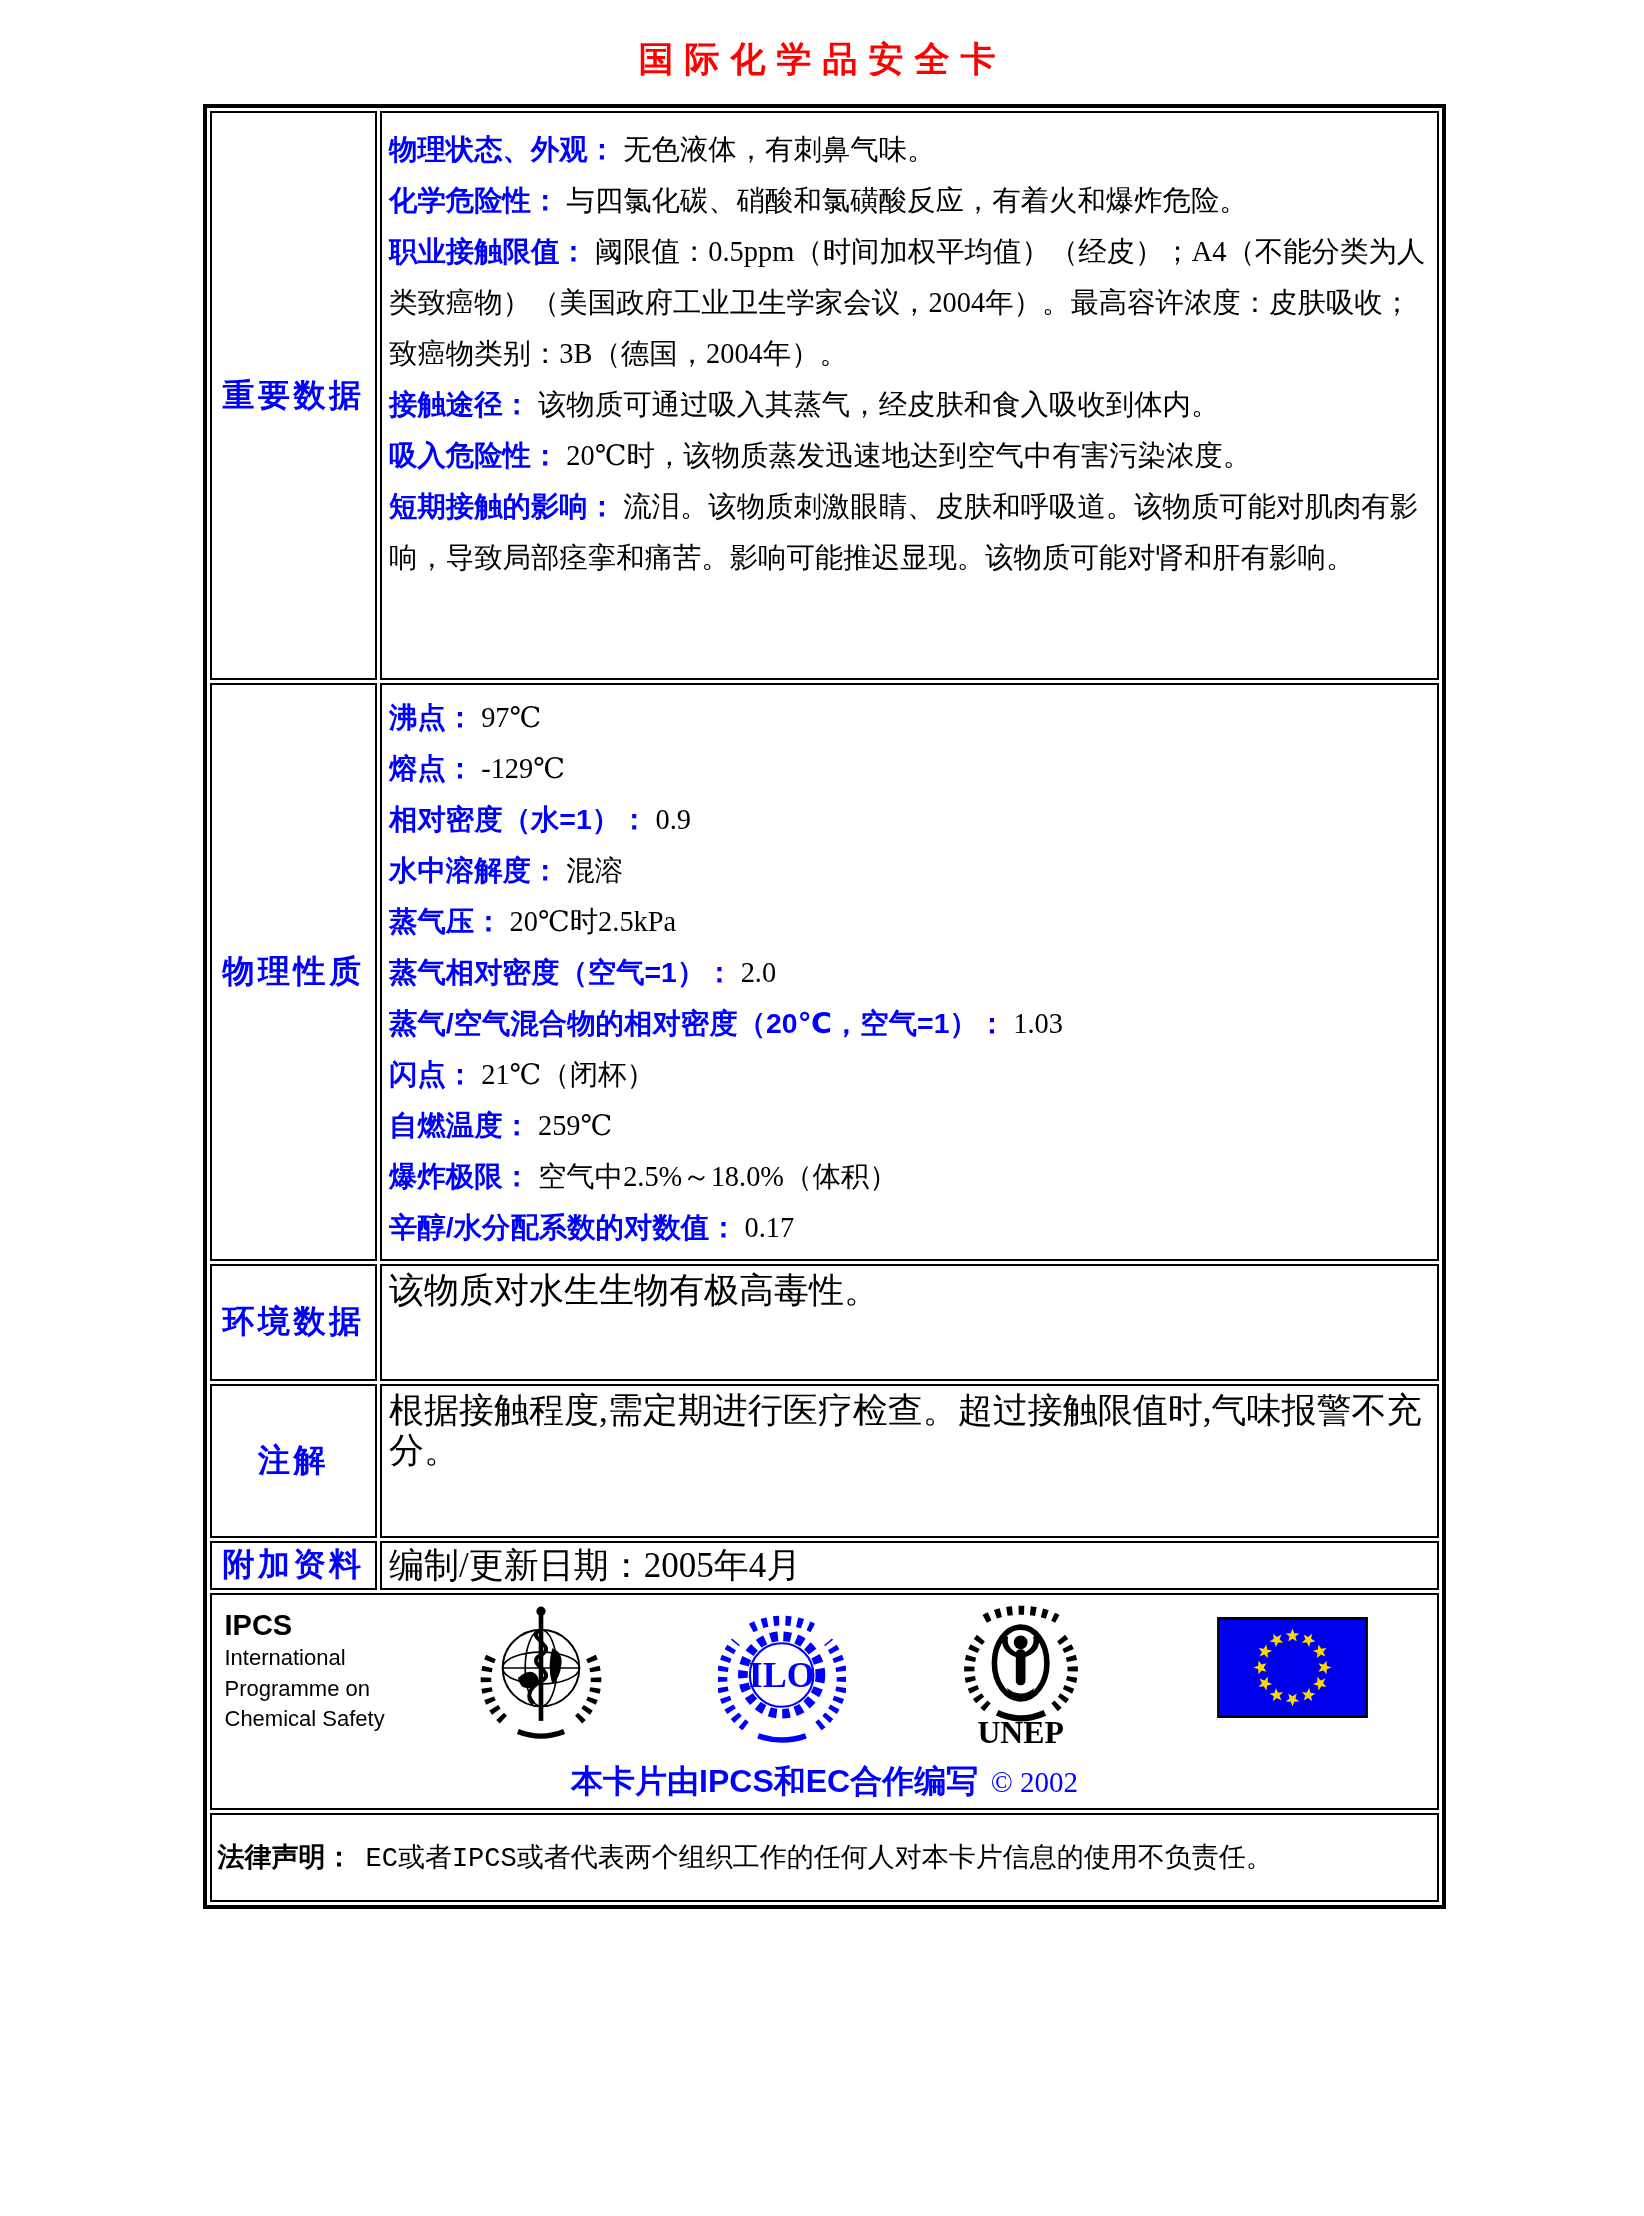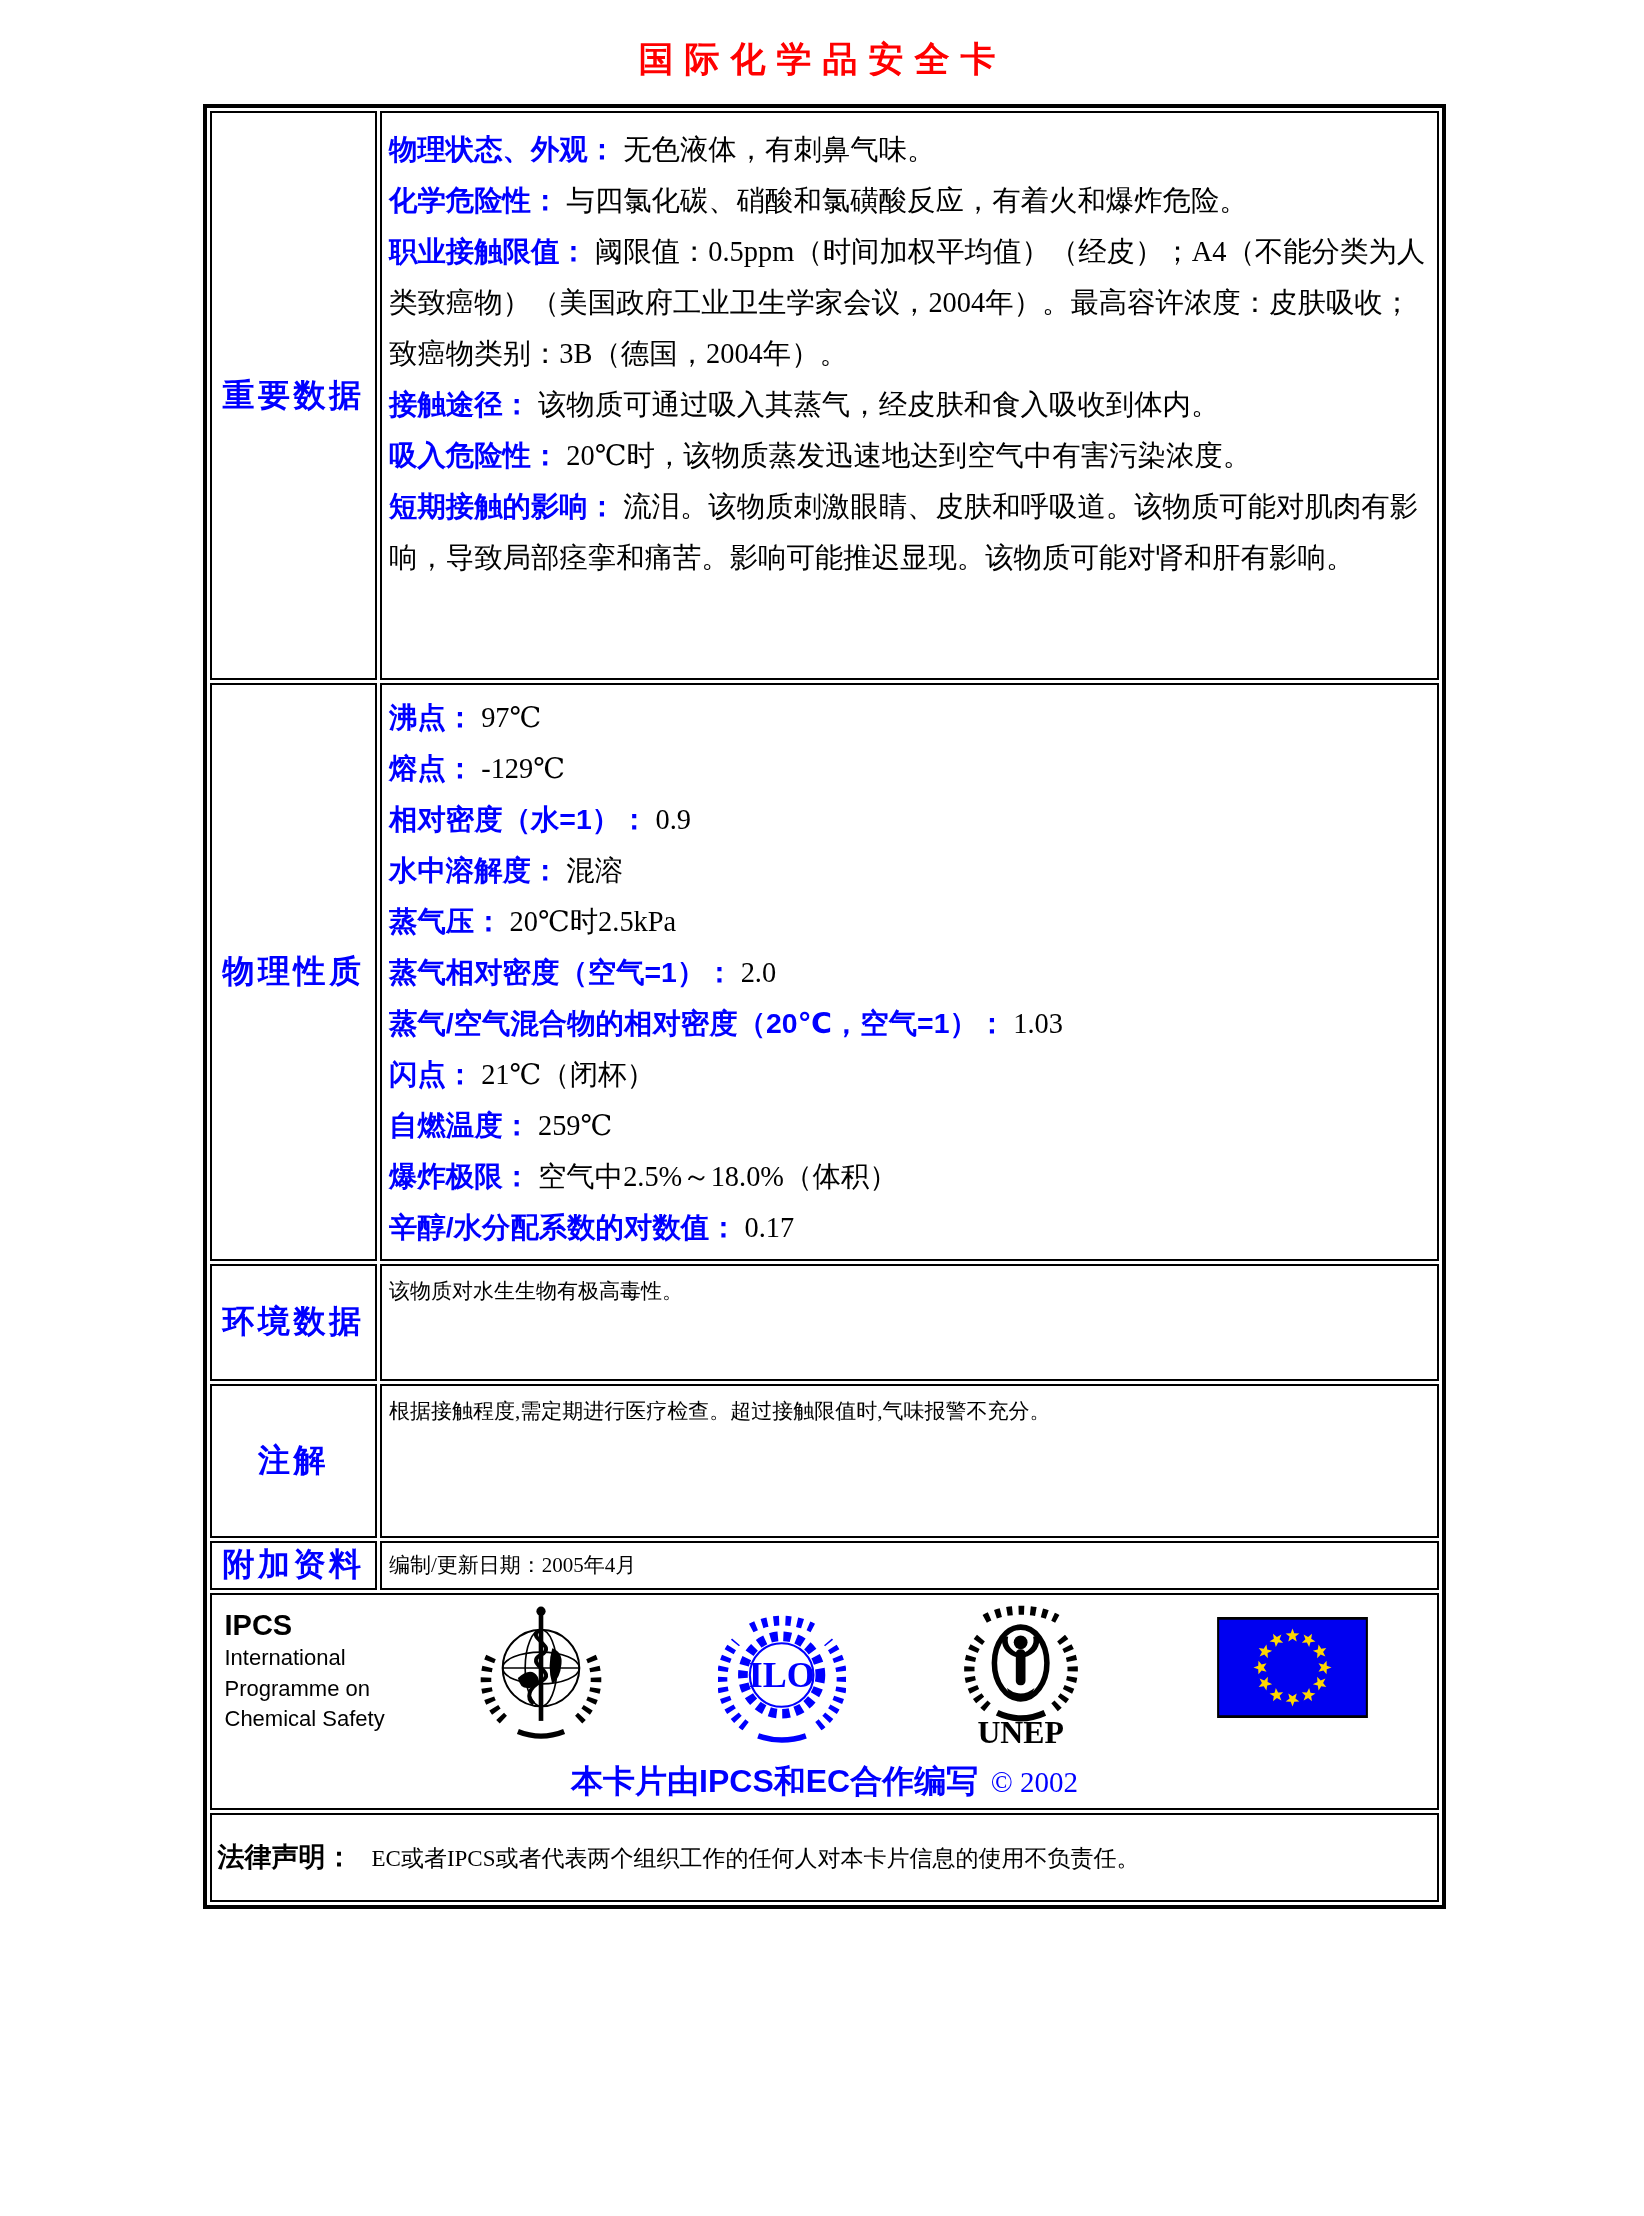--- a/index.html
+++ b/index.html
@@ -32,21 +32,21 @@
   .icsc-number{font-size:30.5px;margin-left:11px;}
   .chem-name{font-size:32px;}
   
   td.lab{
     vertical-align:middle;text-align:center;
     font-family:"Liberation Sans","DejaVu Sans",sans-serif;
     font-weight:bold;color:var(--blue);font-size:32px;letter-spacing:3.5px;
   }
   
   td.cnt{padding:11px 5.5px 5.5px 7px;font-size:28.4px;line-height:51px;}
-  td.cnt-tight{padding:5.5px 5.5px 5.5px 7px;font-size:21px;line-height:40px;}
+  td.cnt-tight{padding:5.5px 5.5px 5.5px 7px;font-size:35px;line-height:40px;}
   .fline{text-align:left;}
   .flabel{
     font-family:"Liberation Sans","DejaVu Sans",sans-serif;
     font-weight:bold;color:var(--blue);
   }
   .fvalue{color:var(--ink);margin-left:7px;}
   td.h-important{height:569px;}
   td.h-physical{height:556px;}
   td.h-env{height:117px;}
   td.h-notes{height:154px;}
@@ -62,21 +62,21 @@
   .logo-who{margin-left:55px;}
   .logo-ilo{margin-left:111px;margin-top:5.5px;}
   .logo-unep{margin-left:118px;}
   .logo-eu{margin-left:139px;margin-top:15.3px;}
   .credit-line{text-align:center;margin-top:7px;color:var(--blue);}
   .credit-text{font-family:"Liberation Sans","DejaVu Sans",sans-serif;font-weight:bold;font-size:32px;}
   .copyright-text{font-size:29px;margin-left:12.5px;}
   
   td.legal-cell{height:89px;vertical-align:middle;padding:0 5.5px;}
   .legal-label{font-family:"Liberation Sans","DejaVu Sans",sans-serif;font-weight:bold;font-size:27px;}
-  .legal-text{font-size:23px;margin-left:19px;}
+  .legal-text{font-size:27px;margin-left:13px;font-family:Liberation Mono, monospace;}
 </style>
 </head>
 <body>
 
 <h1 class="page-title">国际化学品安全卡</h1>
 
 <table class="card">
   <colgroup>
       <col class="c-label">
       <col>

